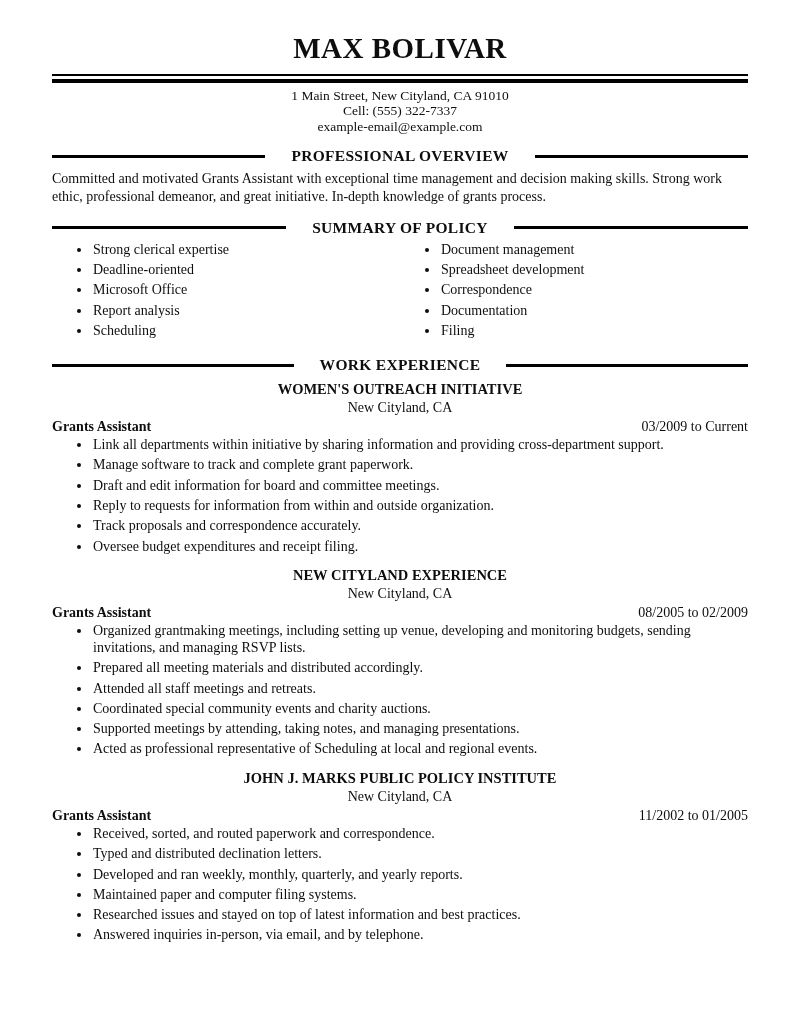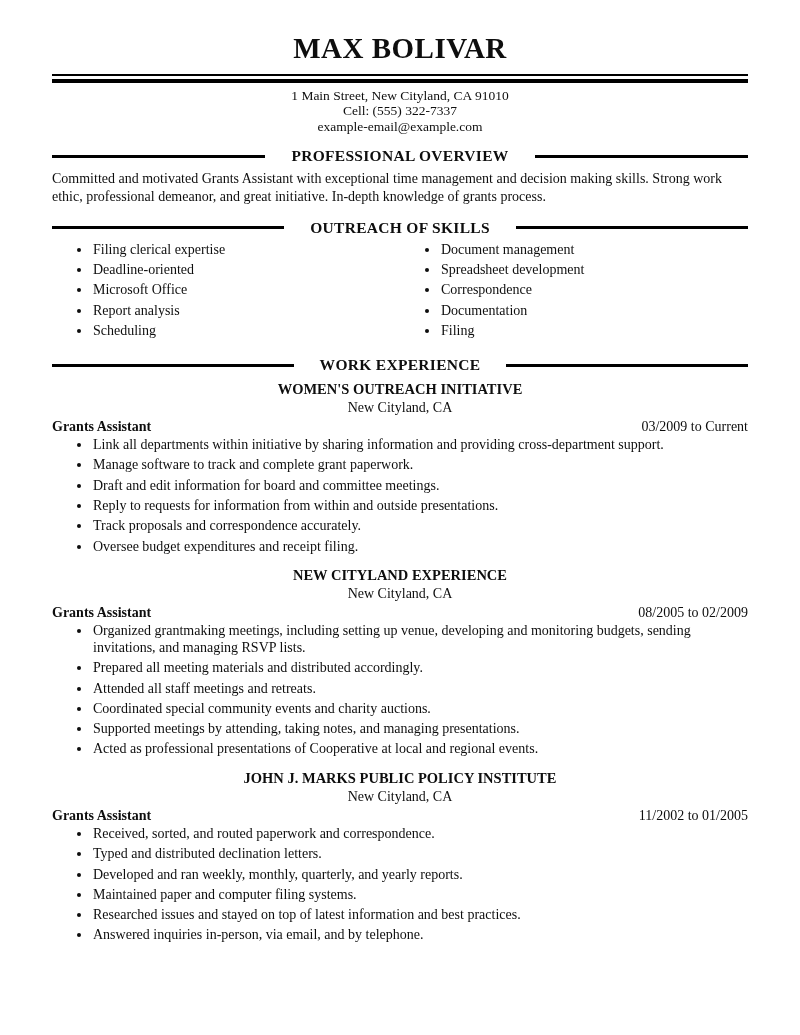--- a/index.html
+++ b/index.html
@@ -81,27 +81,27 @@
 
   <div class="sec-header">
     <div class="rule"></div>
     <div class="title">PROFESSIONAL OVERVIEW</div>
     <div class="rule"></div>
   </div>
   <p class="overview-text">Committed and motivated Grants Assistant with exceptional time management and decision making skills. Strong work ethic, professional demeanor, and great initiative. In-depth knowledge of grants process.</p>
 
   <div class="sec-header">
     <div class="rule"></div>
-    <div class="title">OUTREACH OF SKILLS</div>
+    <div class="title">SUMMARY OF POLICY</div>
     <div class="rule"></div>
   </div>
   <div class="skills-row">
     <div class="skills-col">
       <ul class="blist">
-        <li>Filing clerical expertise</li>
+        <li>Strong clerical expertise</li>
         <li>Deadline-oriented</li>
         <li>Microsoft Office</li>
         <li>Report analysis</li>
         <li>Scheduling</li>
       </ul>
     </div>
     <div class="skills-col">
       <ul class="blist">
         <li>Document management</li>
         <li>Spreadsheet development</li>
@@ -122,40 +122,40 @@
     <div class="company first">WOMEN'S OUTREACH INITIATIVE</div>
     <div class="location">New Cityland, CA</div>
     <div class="role-row">
       <span class="role">Grants Assistant</span>
       <span class="dates">03/2009 to Current</span>
     </div>
     <ul class="blist">
       <li>Link all departments within initiative by sharing information and providing cross-department support.</li>
       <li>Manage software to track and complete grant paperwork.</li>
       <li>Draft and edit information for board and committee meetings.</li>
-      <li>Reply to requests for information from within and outside presentations.</li>
+      <li>Reply to requests for information from within and outside organization.</li>
       <li>Track proposals and correspondence accurately.</li>
       <li>Oversee budget expenditures and receipt filing.</li>
     </ul>
   </div>
 
   <div class="job">
     <div class="company">NEW CITYLAND EXPERIENCE</div>
     <div class="location">New Cityland, CA</div>
     <div class="role-row">
       <span class="role">Grants Assistant</span>
       <span class="dates">08/2005 to 02/2009</span>
     </div>
     <ul class="blist">
       <li>Organized grantmaking meetings, including setting up venue, developing and monitoring budgets, sending invitations, and managing RSVP lists.</li>
       <li>Prepared all meeting materials and distributed accordingly.</li>
       <li>Attended all staff meetings and retreats.</li>
       <li>Coordinated special community events and charity auctions.</li>
       <li>Supported meetings by attending, taking notes, and managing presentations.</li>
-      <li>Acted as professional presentations of Cooperative at local and regional events.</li>
+      <li>Acted as professional representative of Scheduling at local and regional events.</li>
     </ul>
   </div>
 
   <div class="job">
     <div class="company">JOHN J. MARKS PUBLIC POLICY INSTITUTE</div>
     <div class="location">New Cityland, CA</div>
     <div class="role-row">
       <span class="role">Grants Assistant</span>
       <span class="dates">11/2002 to 01/2005</span>
     </div>

